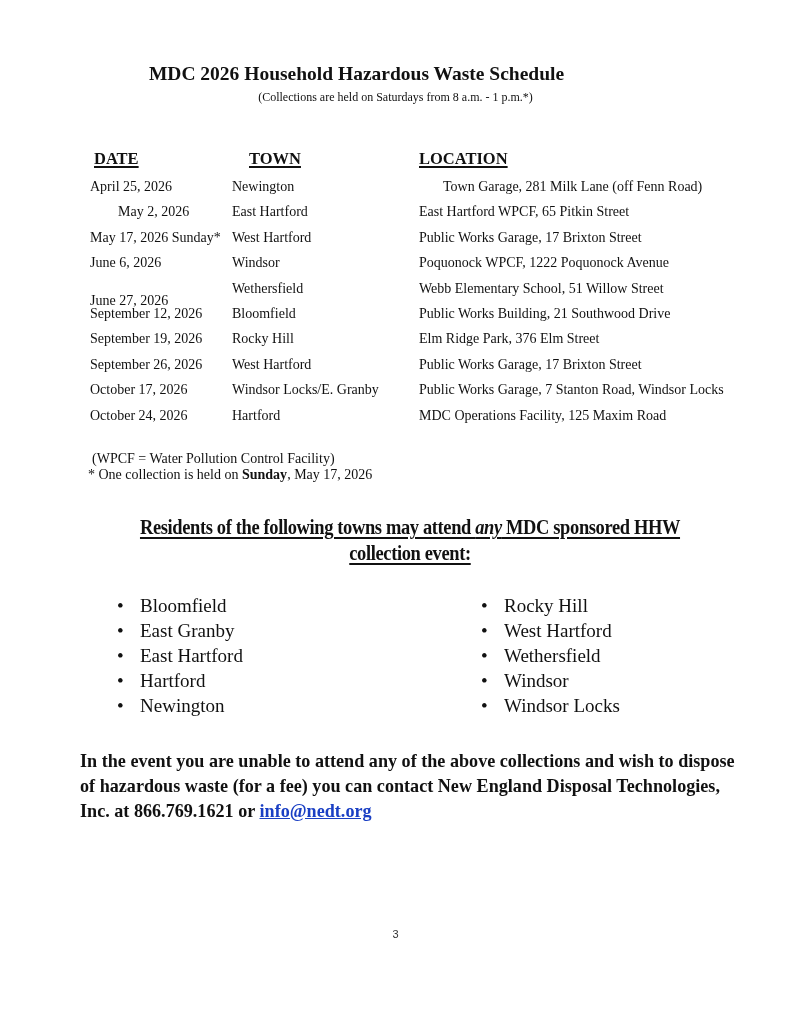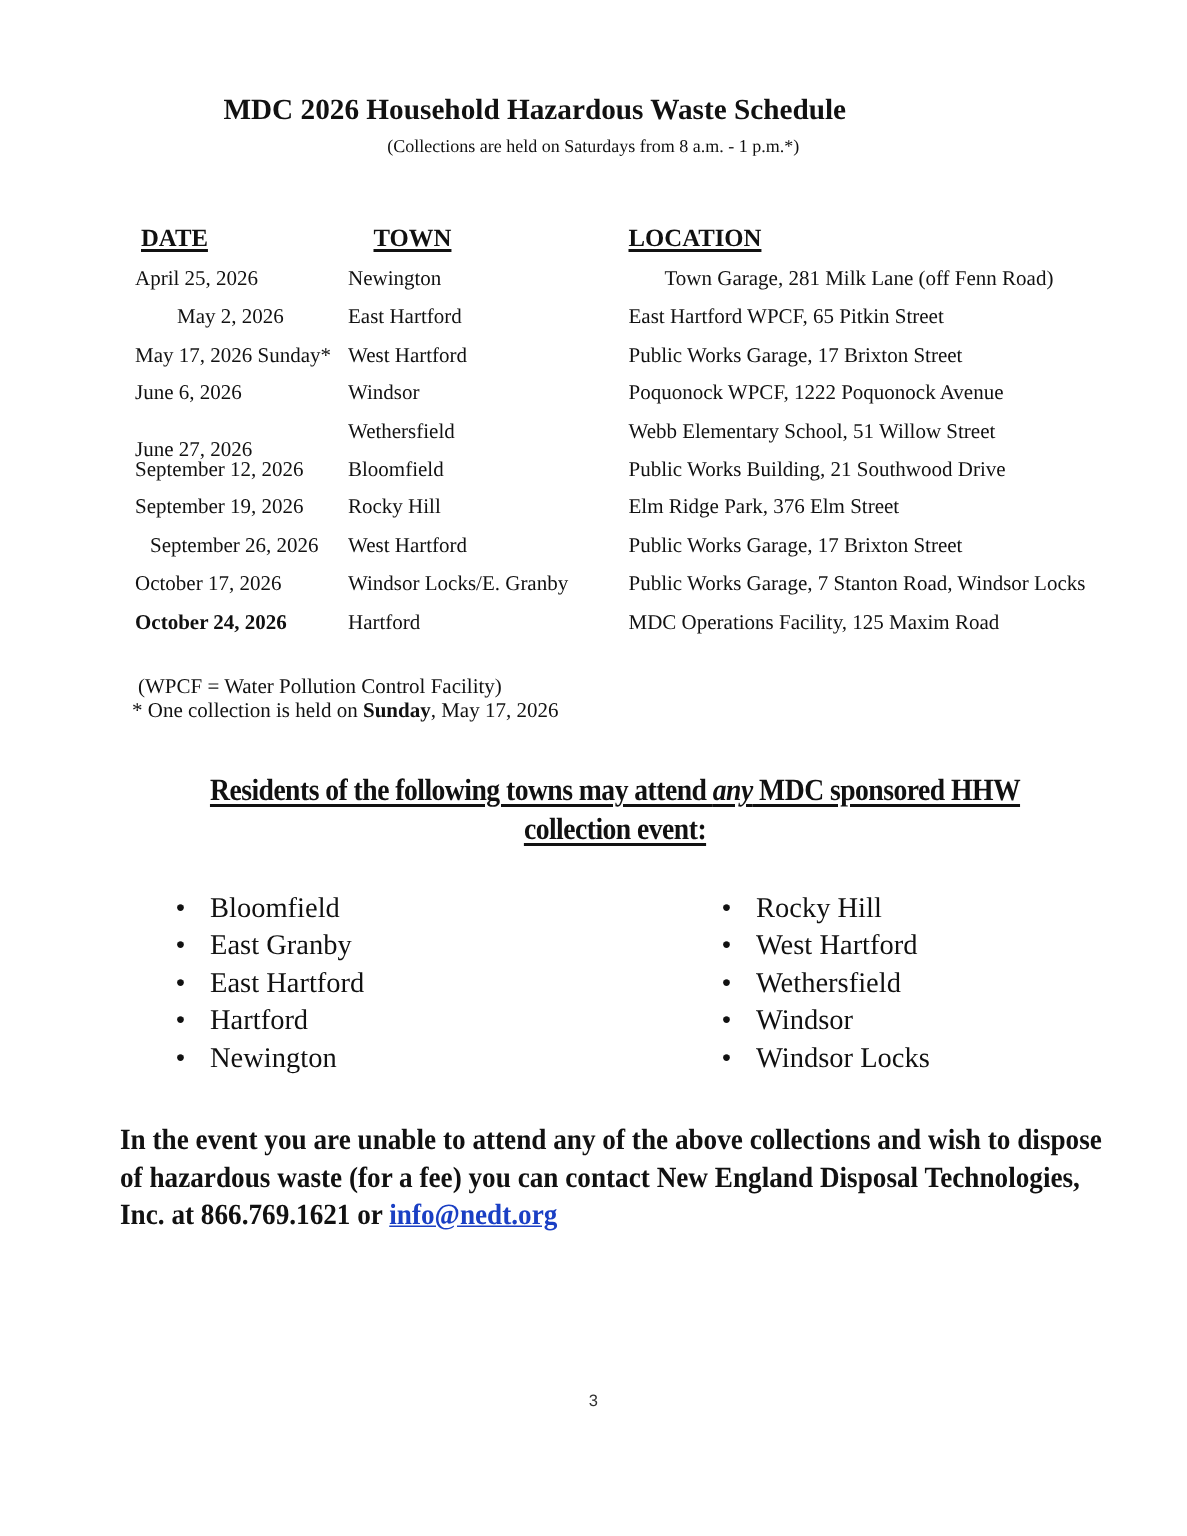--- a/index.html
+++ b/index.html
@@ -42,27 +42,27 @@
       <span class="row" style="top: 254.2px; left: 419px;">Poquonock WPCF, 1222 Poquonock Avenue</span>
       <span class="row" style="top: 292px; left: 90px;">June 27, 2026</span>
       <span class="row" style="top: 279.6px; left: 232px;">Wethersfield</span>
       <span class="row" style="top: 279.6px; left: 419px;">Webb Elementary School, 51 Willow Street</span>
       <span class="row" style="top: 305px; left: 90px;">September 12, 2026</span>
       <span class="row" style="top: 305px; left: 232px;">Bloomfield</span>
       <span class="row" style="top: 305px; left: 419px;">Public Works Building, 21 Southwood Drive</span>
       <span class="row" style="top: 330.4px; left: 90px;">September 19, 2026</span>
       <span class="row" style="top: 330.4px; left: 232px;">Rocky Hill</span>
       <span class="row" style="top: 330.4px; left: 419px;">Elm Ridge Park, 376 Elm Street</span>
-      <span class="row" style="top: 355.8px; left: 100px;">September 26, 2026</span>
+      <span class="row" style="top: 355.8px; left: 90px;">September 26, 2026</span>
       <span class="row" style="top: 355.8px; left: 232px;">West Hartford</span>
       <span class="row" style="top: 355.8px; left: 419px;">Public Works Garage, 17 Brixton Street</span>
       <span class="row" style="top: 381.2px; left: 90px;">October 17, 2026</span>
       <span class="row" style="top: 381.2px; left: 232px;">Windsor Locks/E. Granby</span>
       <span class="row" style="top: 381.2px; left: 419px;">Public Works Garage, 7 Stanton Road, Windsor Locks</span>
-      <span class="row" style="top: 406.6px; left: 90px; font-weight: bold;">October 24, 2026</span>
+      <span class="row" style="top: 406.6px; left: 90px;">October 24, 2026</span>
       <span class="row" style="top: 406.6px; left: 232px;">Hartford</span>
       <span class="row" style="top: 406.6px; left: 419px;">MDC Operations Facility, 125 Maxim Road</span>
     </div>
 </div>
 
 <div class="note" style="top:450px;">(WPCF = Water Pollution Control Facility)</div>
 <div class="note" style="top:466px; left:88px;"><span>* One collection is held on </span><b>Sunday</b><span>, May 17, 2026</span></div>
 
 <div class="residents"><span>Residents of the following towns may attend </span><i>any</i><span> MDC sponsored HHW collection event:</span></div>
 

